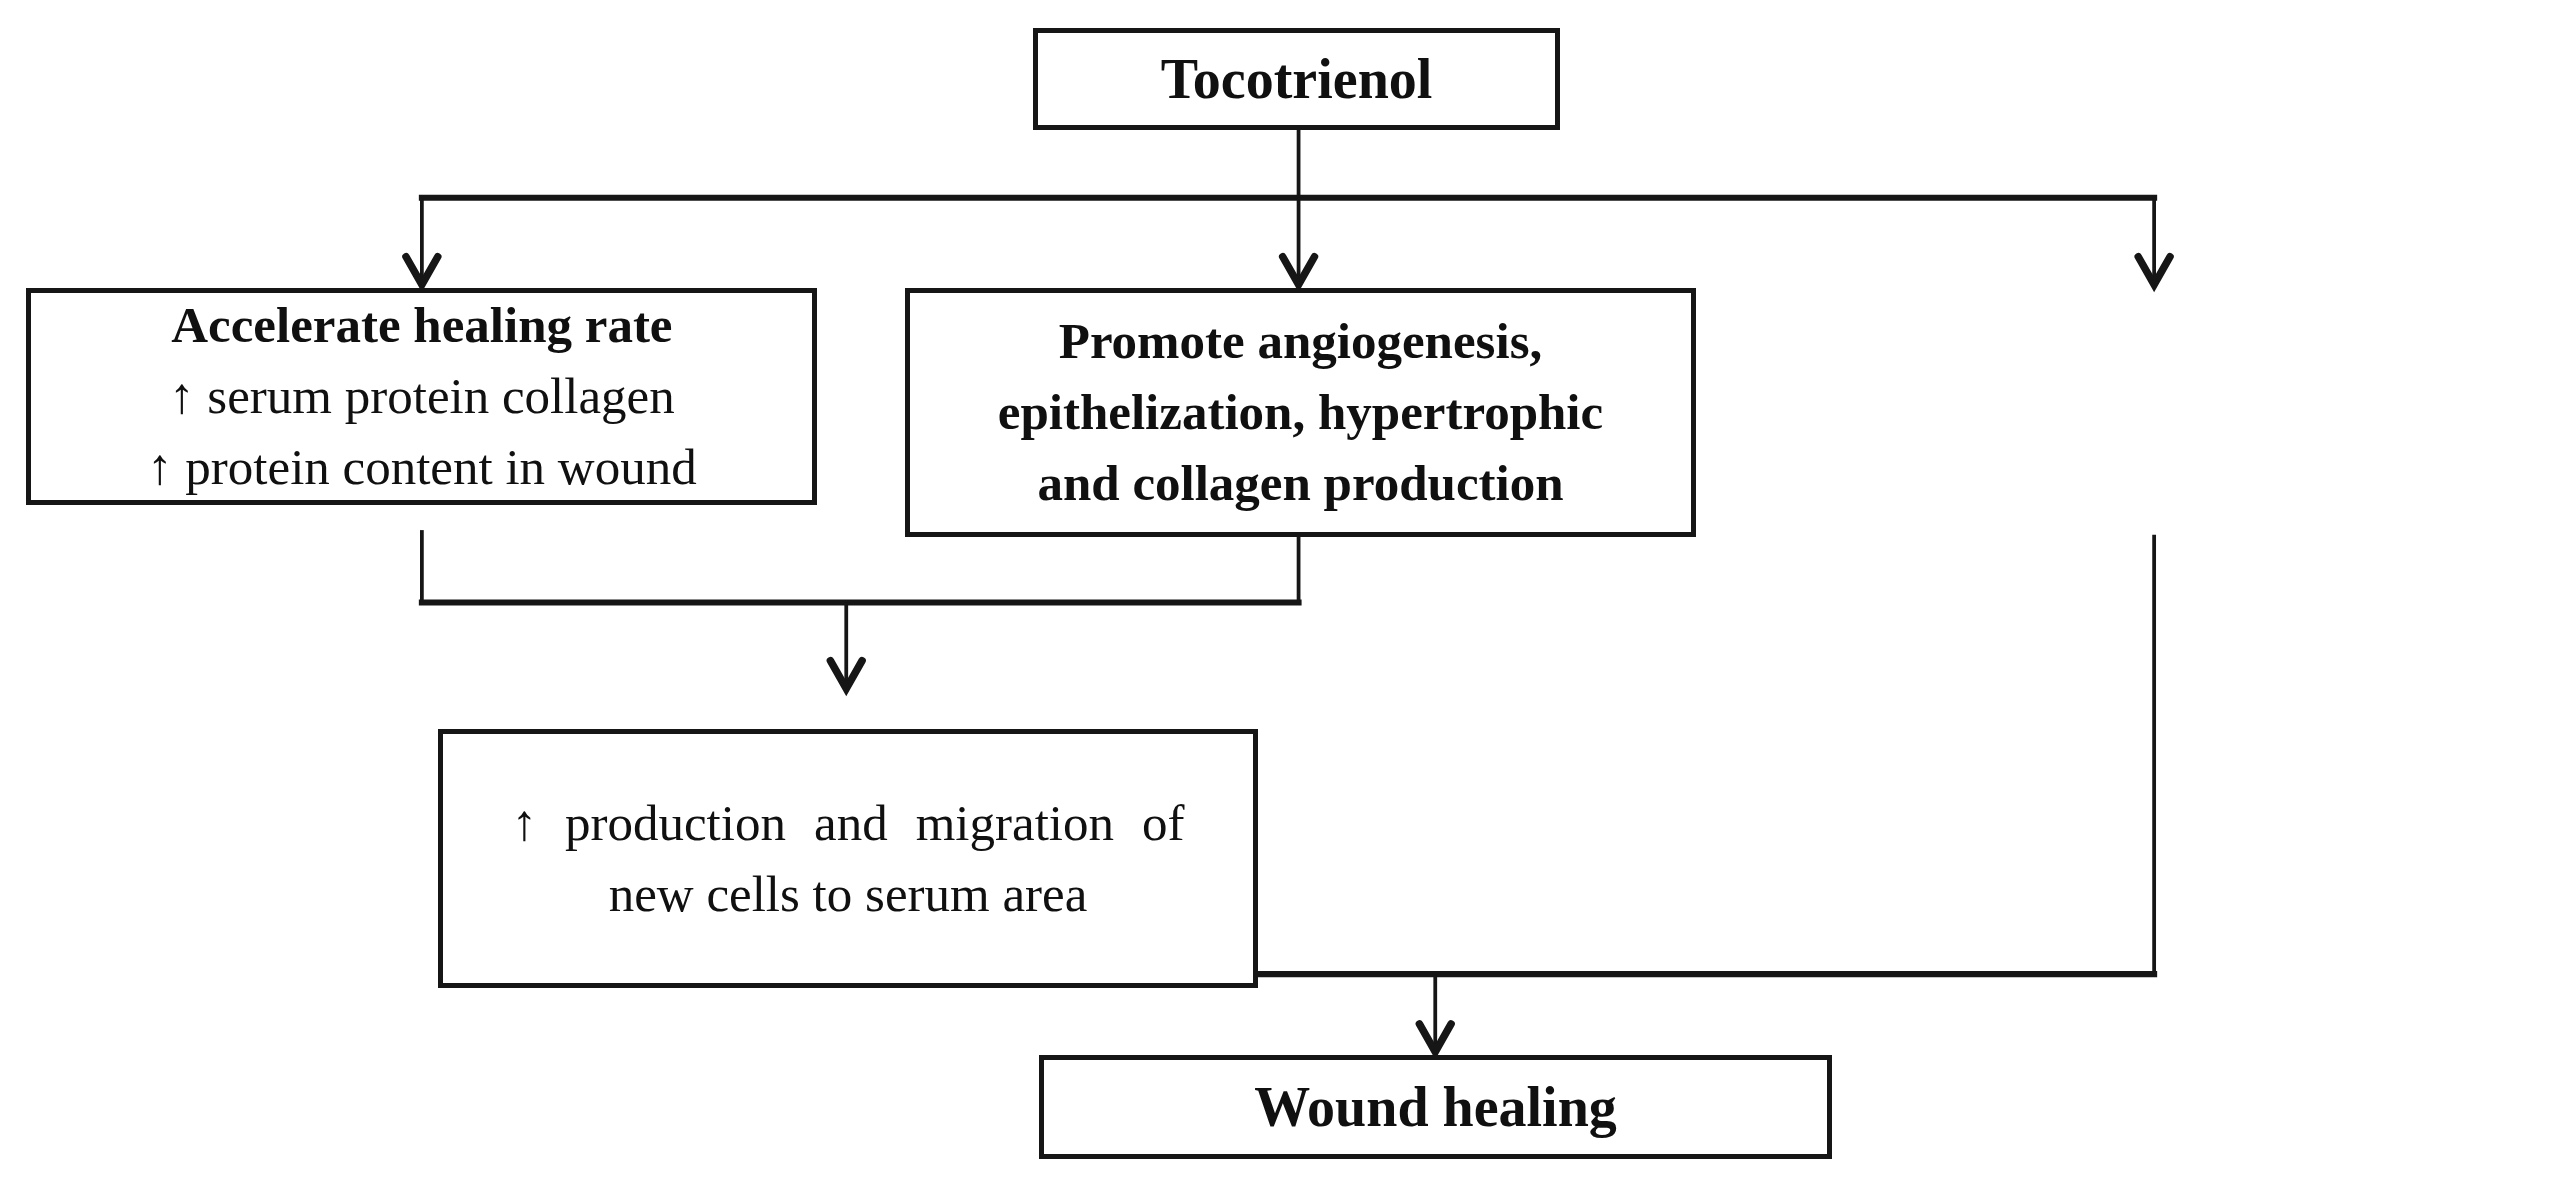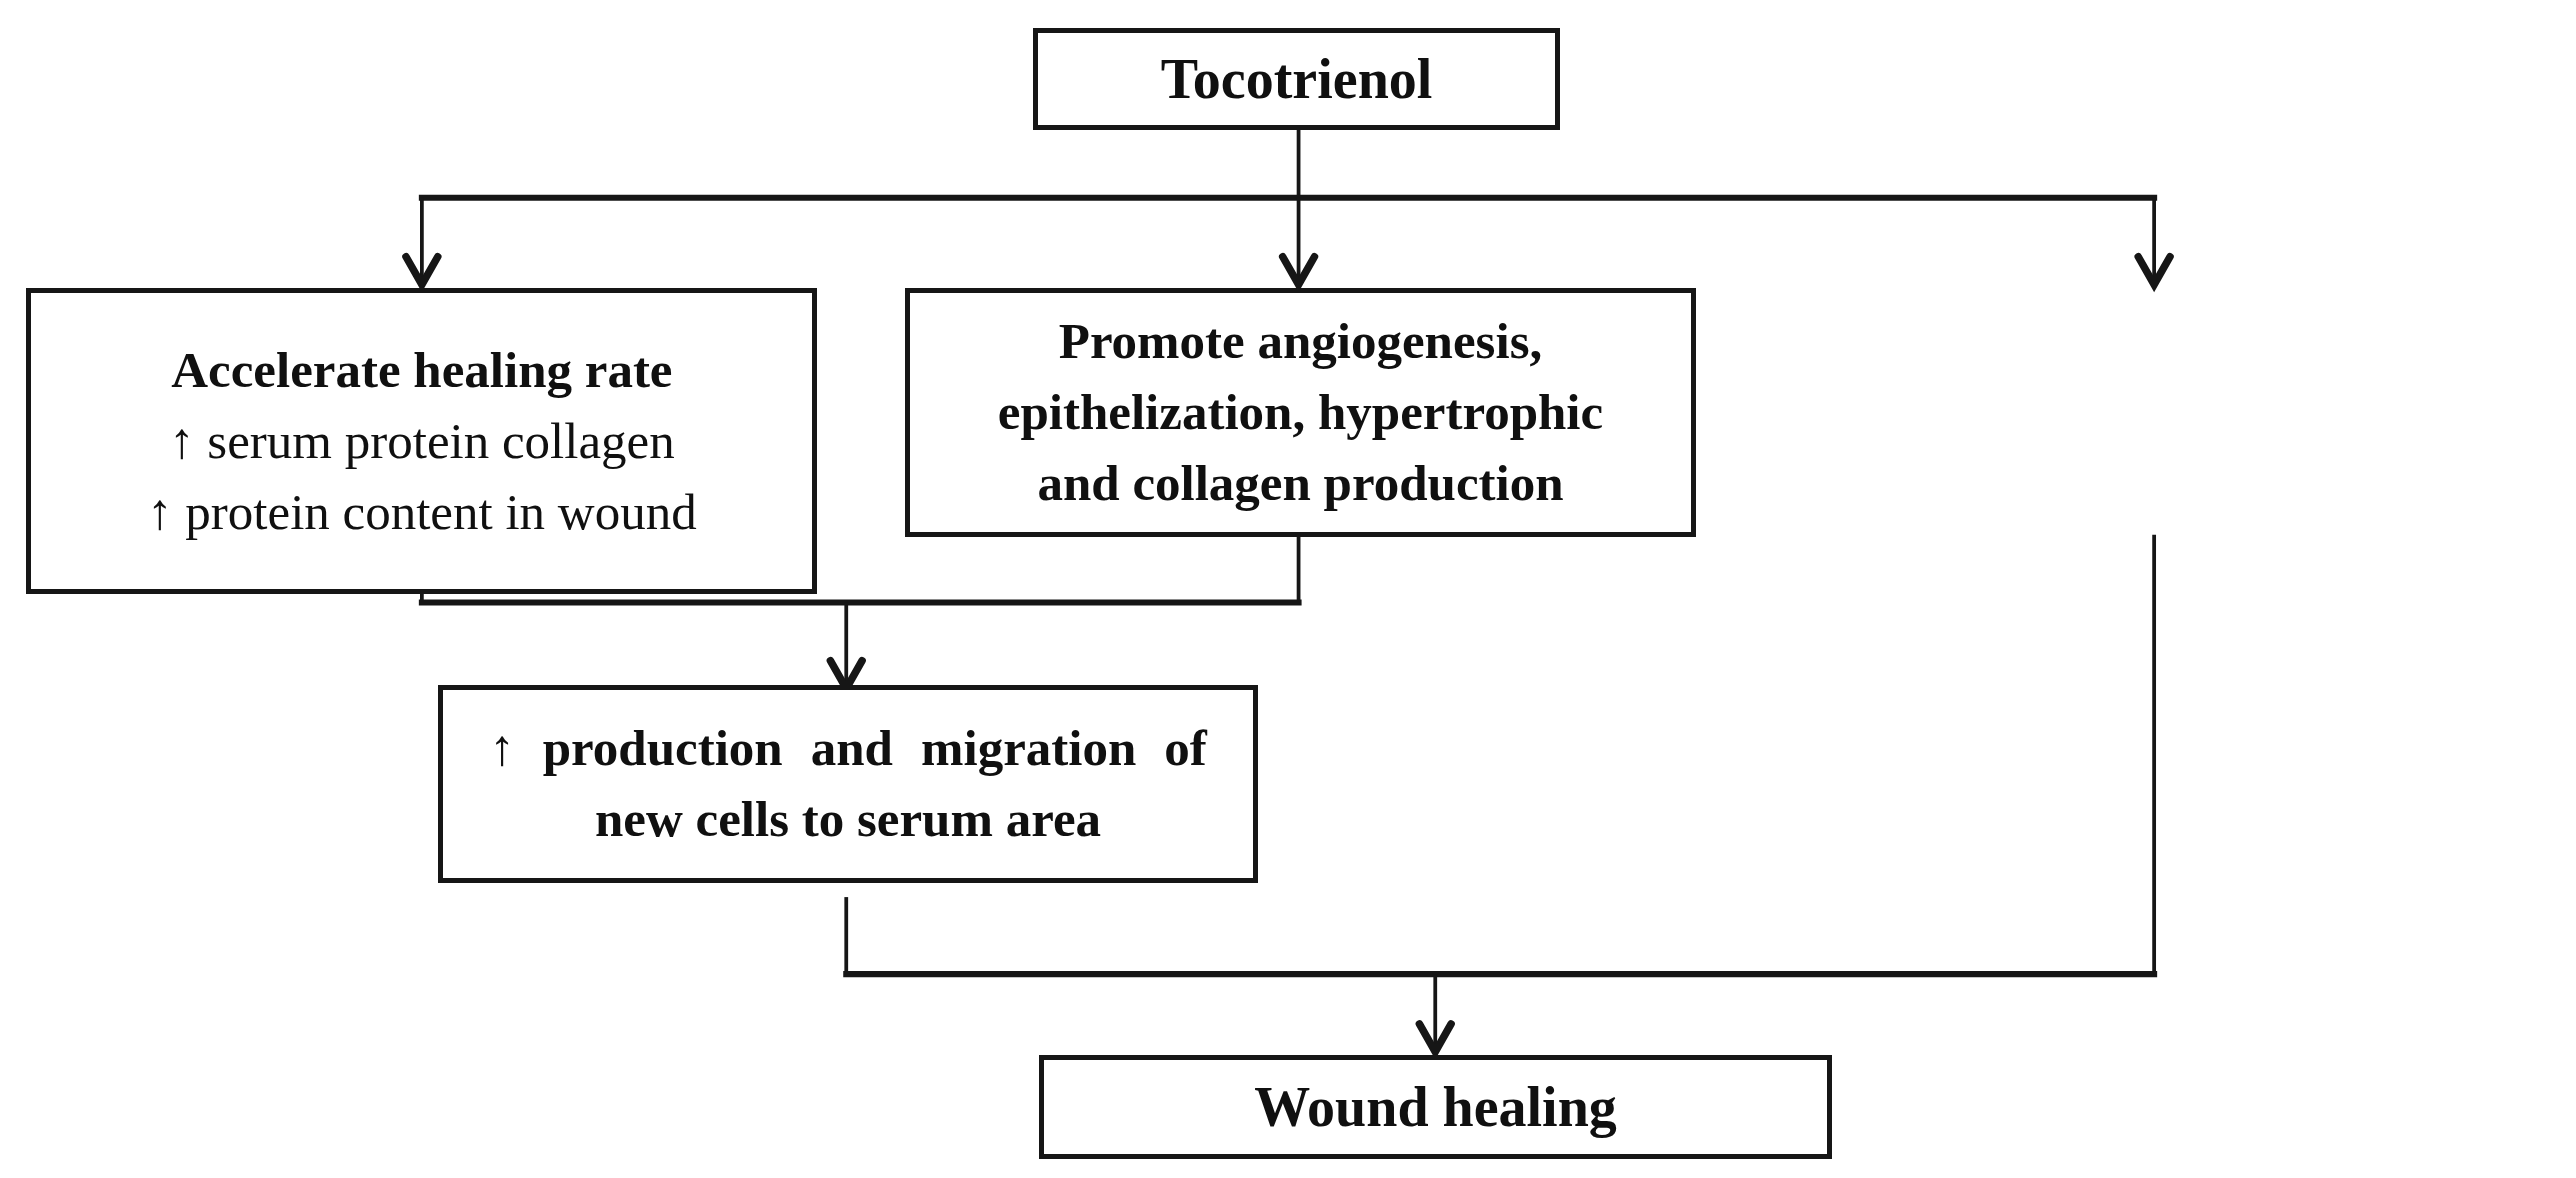--- a/index.html
+++ b/index.html
@@ -75,34 +75,34 @@
     <path class="stem" d="M2852 708 V1290"></path>
     <path class="bus" d="M1116 1290 H2856"></path>
     <path class="stem" d="M1900 1290 V1388"></path>
     <path class="chev" d="M1879 1356 L1900 1393 L1921 1356"></path>
   </svg>
 
   <div class="node" style="left:1033px; top:28px; width:527px; height:102px;">
     <div class="ln big">Tocotrienol</div>
   </div>
 
-  <div class="node" style="left:26.4px; top:288px; width:791px; height:306px;">
+  <div class="node" style="left:26.4px; top:288px; width:791px; height:217px;">
     <div class="ln ttl">Accelerate healing rate</div>
     <div class="ln">↑ serum protein collagen</div>
     <div class="ln">↑ protein content in wound</div>
   </div>
 
   <div class="node" style="left:905px; top:288px; width:791px; height:249px;">
     <div class="ln ttl">Promote angiogenesis,</div>
     <div class="ln ttl">epithelization, hypertrophic</div>
     <div class="ln ttl">and collagen production</div>
   </div>
 
 
-  <div class="node" style="left:438px; top:685px; width:820px; height:198px;font-weight:bold;">
+  <div class="node" style="left:438px; top:729px; width:820px; height:259px;">
     <div class="ln wide">↑ production and migration of</div>
     <div class="ln">new cells to serum area</div>
   </div>
 
   <div class="node" style="left:1039px; top:1055px; width:793px; height:104px;">
     <div class="ln big">Wound healing</div>
   </div>
 
 </div>
 

